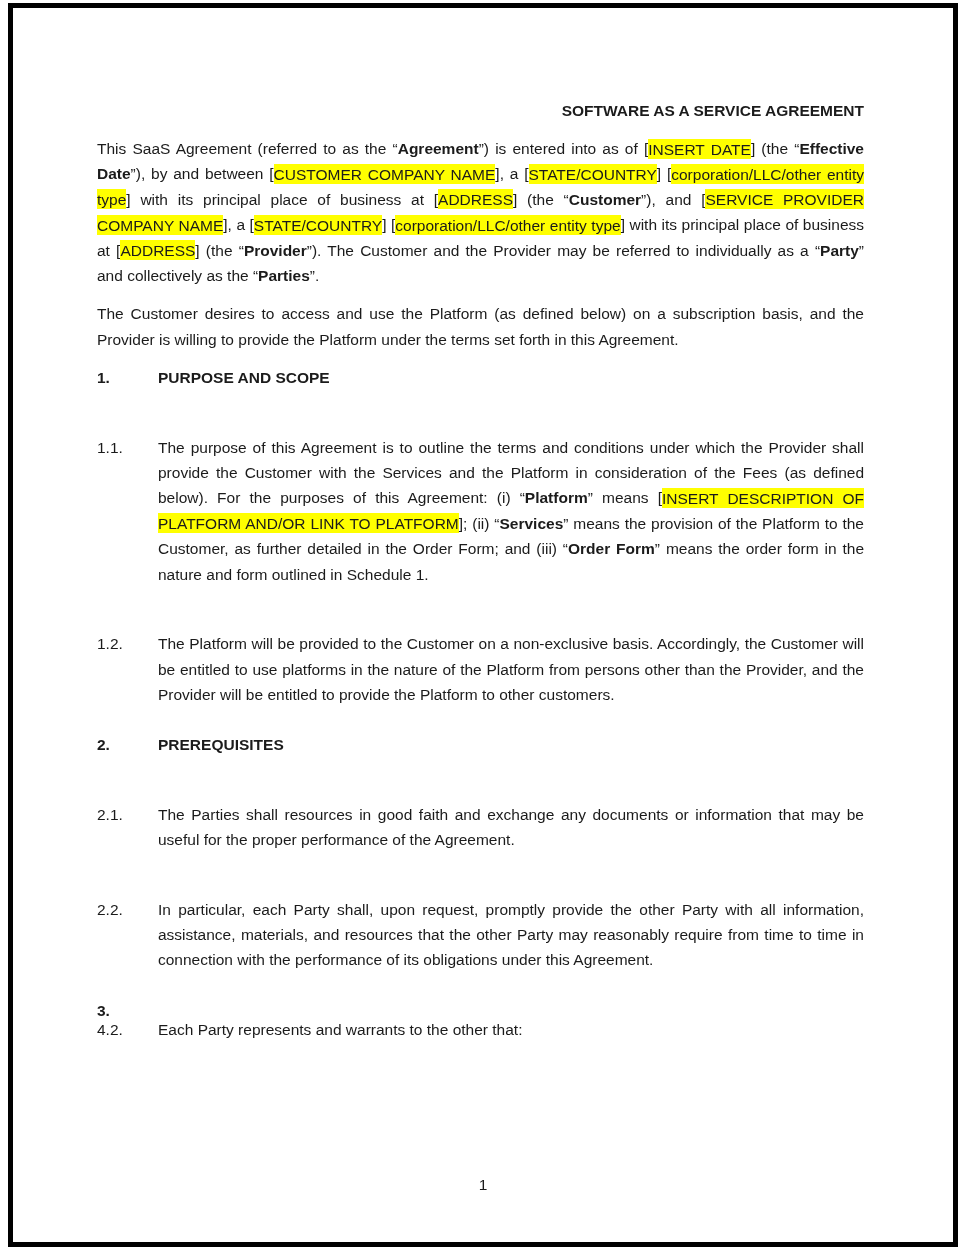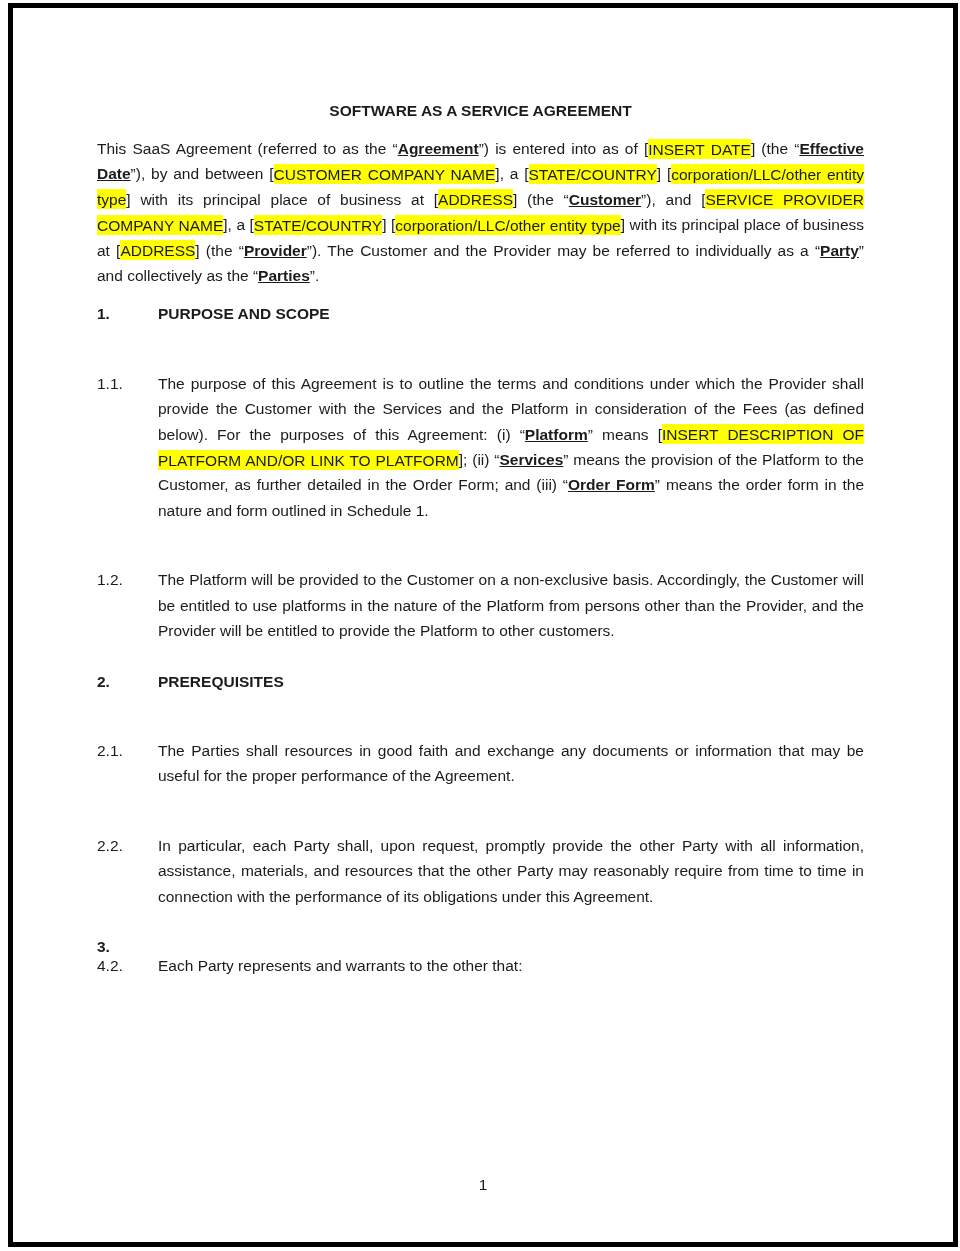--- a/index.html
+++ b/index.html
@@ -19,21 +19,21 @@
     bottom: 4px;
     border: 5px solid #000000;
     background: #ffffff;
     padding: 90px 89px 0 84px;
     overflow: hidden;
   }
   .doc-title {
     font-size: 15.5px;
     line-height: 25px;
     font-weight: bold;
-    text-align: center;
+    text-align: right;
     color: #1b1b1b;
     margin: 0 0 13px 0;
   }
   #doc-body {
     color: #1b1b1b;
     font-size: 15.5px;
     line-height: 25.4px;
   }
   .block { margin: 0 0 13px 0; }
   .para { text-align: justify; }
@@ -42,21 +42,21 @@
     padding-left: 61px;
     margin-bottom: 25px;
   }
   .hang .num {
     position: absolute;
     left: 0;
     top: 0;
   }
   .heading { font-weight: bold; text-align: left; }
   .item .txt-wrap { text-align: justify; display: block; margin-top: 44px; }
-  strong { font-weight: bold; text-decoration: underline; }
+  strong { font-weight: bold; }
   mark {
     background: var(--hl, #ffff00);
     color: inherit;
     padding: 1.5px 0;
   }
   .page-footer {
     position: absolute;
     bottom: 48px;
     left: 0;
     right: 0;
@@ -66,20 +66,21 @@
   }
 </style>
 </head>
 <body>
 
 <div class="page-frame">
   <h1 class="doc-title">SOFTWARE AS A SERVICE AGREEMENT</h1>
 
   <div id="doc-body">
       <div class="block para"><span>This SaaS Agreement (referred to as the “</span><strong>Agreement</strong><span>”) is entered into as of [</span><mark>INSERT DATE</mark><span>] (the “</span><strong>Effective Date</strong><span>”), by and between [</span><mark>CUSTOMER COMPANY NAME</mark><span>], a [</span><mark>STATE/COUNTRY</mark><span>] [</span><mark>corporation/LLC/other entity type</mark><span>] with its principal place of business at [</span><mark>ADDRESS</mark><span>] (the “</span><strong>Customer</strong><span>”), and [</span><mark>SERVICE PROVIDER COMPANY NAME</mark><span>], a [</span><mark>STATE/COUNTRY</mark><span>] [</span><mark>corporation/LLC/other entity type</mark><span>] with its principal place of business at [</span><mark>ADDRESS</mark><span>] (the “</span><strong>Provider</strong><span>”). The Customer and the Provider may be referred to individually as a “</span><strong>Party</strong><span>” and collectively as the “</span><strong>Parties</strong><span>”.</span></div>
+      <div class="block para"><span>The Customer desires to access and use the Platform (as defined below) on a subscription basis, and the Provider is willing to provide the Platform under the terms set forth in this Agreement.</span></div>
       <div class="block hang heading"><span class="num">1.</span><span class="txt-wrap"><span>PURPOSE AND SCOPE</span></span></div>
       <div class="block hang item">
         <span class="num">1.1.</span>
         <span class="txt-wrap"><span>The purpose of this Agreement is to outline the terms and conditions under which the Provider shall provide the Customer with the Services and the Platform in consideration of the Fees (as defined below). For the purposes of this Agreement: (i) “</span><strong>Platform</strong><span>” means [</span><mark>INSERT DESCRIPTION OF PLATFORM AND/OR LINK TO PLATFORM</mark><span>]; (ii) “</span><strong>Services</strong><span>” means the provision of the Platform to the Customer, as further detailed in the Order Form; and (iii) “</span><strong>Order Form</strong><span>” means the order form in the nature and form outlined in Schedule 1.</span></span>
       </div>
       <div class="block hang item">
         <span class="num">1.2.</span>
         <span class="txt-wrap"><span>The Platform will be provided to the Customer on a non-exclusive basis. Accordingly, the Customer will be entitled to use platforms in the nature of the Platform from persons other than the Provider, and the Provider will be entitled to provide the Platform to other customers.</span></span>
       </div>
       <div class="block hang heading"><span class="num">2.</span><span class="txt-wrap"><span>PREREQUISITES</span></span></div>

